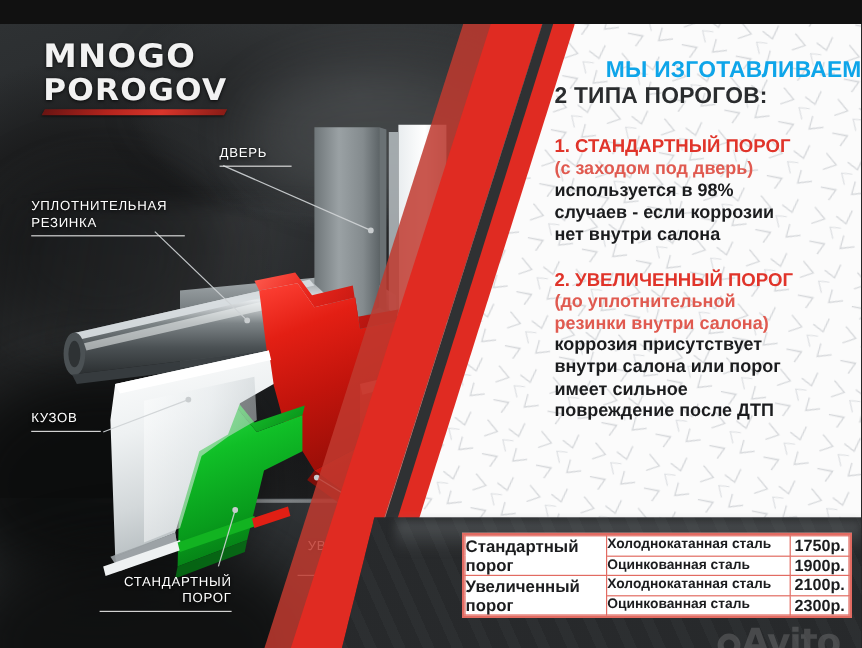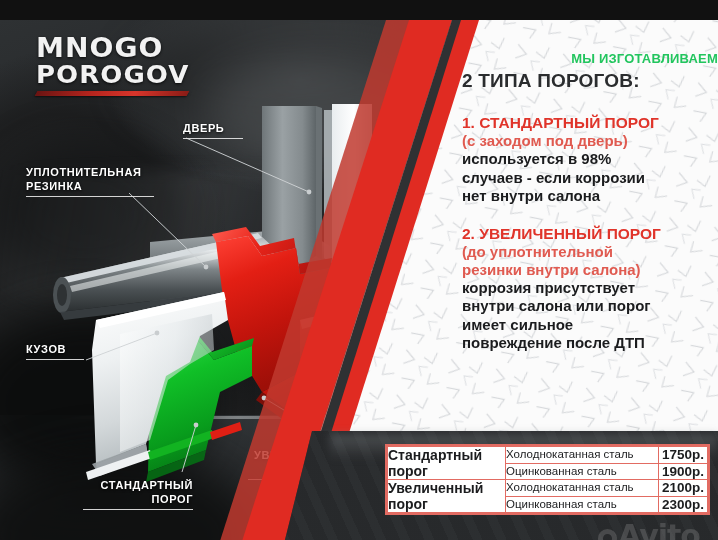--- a/index.html
+++ b/index.html
@@ -37,21 +37,21 @@
   .logo .l1{font-size:27px;line-height:27px;transform:scaleX(1.04);transform-origin:left;}
   .logo .l2{font-size:25px;line-height:26px;margin-top:1px;transform:scaleX(1.04);transform-origin:left;}
   .logo .bar{margin-top:3px;width:152px;height:5px;
        background:linear-gradient(90deg,#6a1412 0%,#b3241d 35%,#d8352b 65%,#8a1c16 100%);
        transform:skewX(-28deg);transform-origin:left;box-shadow:0 1px 2px rgba(0,0,0,.6);}
 
   
   .sill{position:absolute;left:0;top:0;width:470px;height:540px;}
 
   
-  .cal{position:absolute;color:#fff;font-weight:bold;font-size:11px;letter-spacing:.6px;
+  .cal{position:absolute;color:#fff;font-weight:normal;font-size:11px;letter-spacing:.6px;
        line-height:14px;text-shadow:0 1px 3px rgba(0,0,0,.9);}
   .cal .ul{height:1px;background:#e8e8e8;margin-top:3px;opacity:.9;}
   .cal.r{text-align:right;}
 
   #cal-dver{left:183px;top:101px;width:60px;}
   #cal-rez {left:26px; top:145px;width:128px;}
   #cal-kuz {left:26px; top:322px;width:58px;}
   #cal-std {left:83px; top:458px;width:110px;text-align:right;}
   #cal-uvl {left:248px;top:428px;width:100px;text-align:right;}
 
@@ -83,37 +83,37 @@
       background:#242628;
       clip-path:polygon(312px 411px, 718px 411px, 718px 540px, 280px 540px);}
   .footerStripes{position:absolute;left:0;top:0;width:718px;height:540px;opacity:.55;
       background:repeating-linear-gradient(66deg,#333638 0px,#333638 9px,#2a2c2e 9px,#2a2c2e 22px);
       clip-path:polygon(312px 411px, 718px 411px, 718px 540px, 280px 540px);}
   .footerGlow{position:absolute;left:330px;top:414px;width:388px;height:26px;
       background:linear-gradient(180deg,rgba(120,125,128,.45),rgba(40,42,44,0));filter:blur(4px);}
 
   
   .copy{position:absolute;left:462px;top:0;width:256px;}
-  .h1{font-size:13px;font-weight:bold;color:#22c55e;letter-spacing:.2px;
+  .h1{font-size:19px;font-weight:bold;color:#0ea5e9;letter-spacing:.2px;
       line-height:22px;text-align:right;margin:0;}
   .h2{font-size:19px;font-weight:bold;color:#2a2c2e;letter-spacing:.2px;
       line-height:22px;text-align:left;margin:0;}
   .blk{margin-top:16px;}
   .bt{font-size:15.5px;font-weight:bold;color:#e0342a;line-height:18px;margin:0;}
   .bs{font-size:15px;font-weight:bold;color:#e05a50;line-height:18px;margin:0;}
   .bb{font-size:15px;font-weight:bold;color:#1b1c1e;line-height:18.5px;margin:0;}
 
   
   .ptable{position:absolute;left:385px;top:424px;width:321px;
       background:#fff;border:2px solid #e26b62;border-collapse:collapse;}
   .ptable table{border-collapse:collapse;width:100%;}
   .ptable td{border:1px solid #e26b62;padding:0;}
   .cType{font-size:14px;font-weight:bold;color:#1b1c1e;padding:3px 0 3px 7px;
          line-height:16px;width:117px;vertical-align:middle;}
-  .cSteel{font-size:11.5px;font-weight:normal;color:#1b1c1e;padding:4px 5px 4px 7px;
+  .cSteel{font-size:11.5px;font-weight:bold;color:#1b1c1e;padding:4px 5px 4px 7px;
           line-height:13px;white-space:nowrap;}
   .cPrice{font-size:13.5px;font-weight:bold;color:#1b1c1e;padding:4px 6px 4px 7px;
           line-height:13px;white-space:nowrap;text-align:center;width:48px;}
 
   
   .wm{position:absolute;left:598px;top:498px;font-size:30px;font-weight:bold;
       color:rgba(150,150,150,.30);letter-spacing:-1px;
       font-family:"DejaVu Sans",sans-serif;pointer-events:none;}
   .wm .dot{display:inline-block;width:19px;height:19px;border-radius:50%;
       border:5px solid rgba(150,150,150,.30);vertical-align:-2px;margin-right:1px;box-sizing:border-box;}

